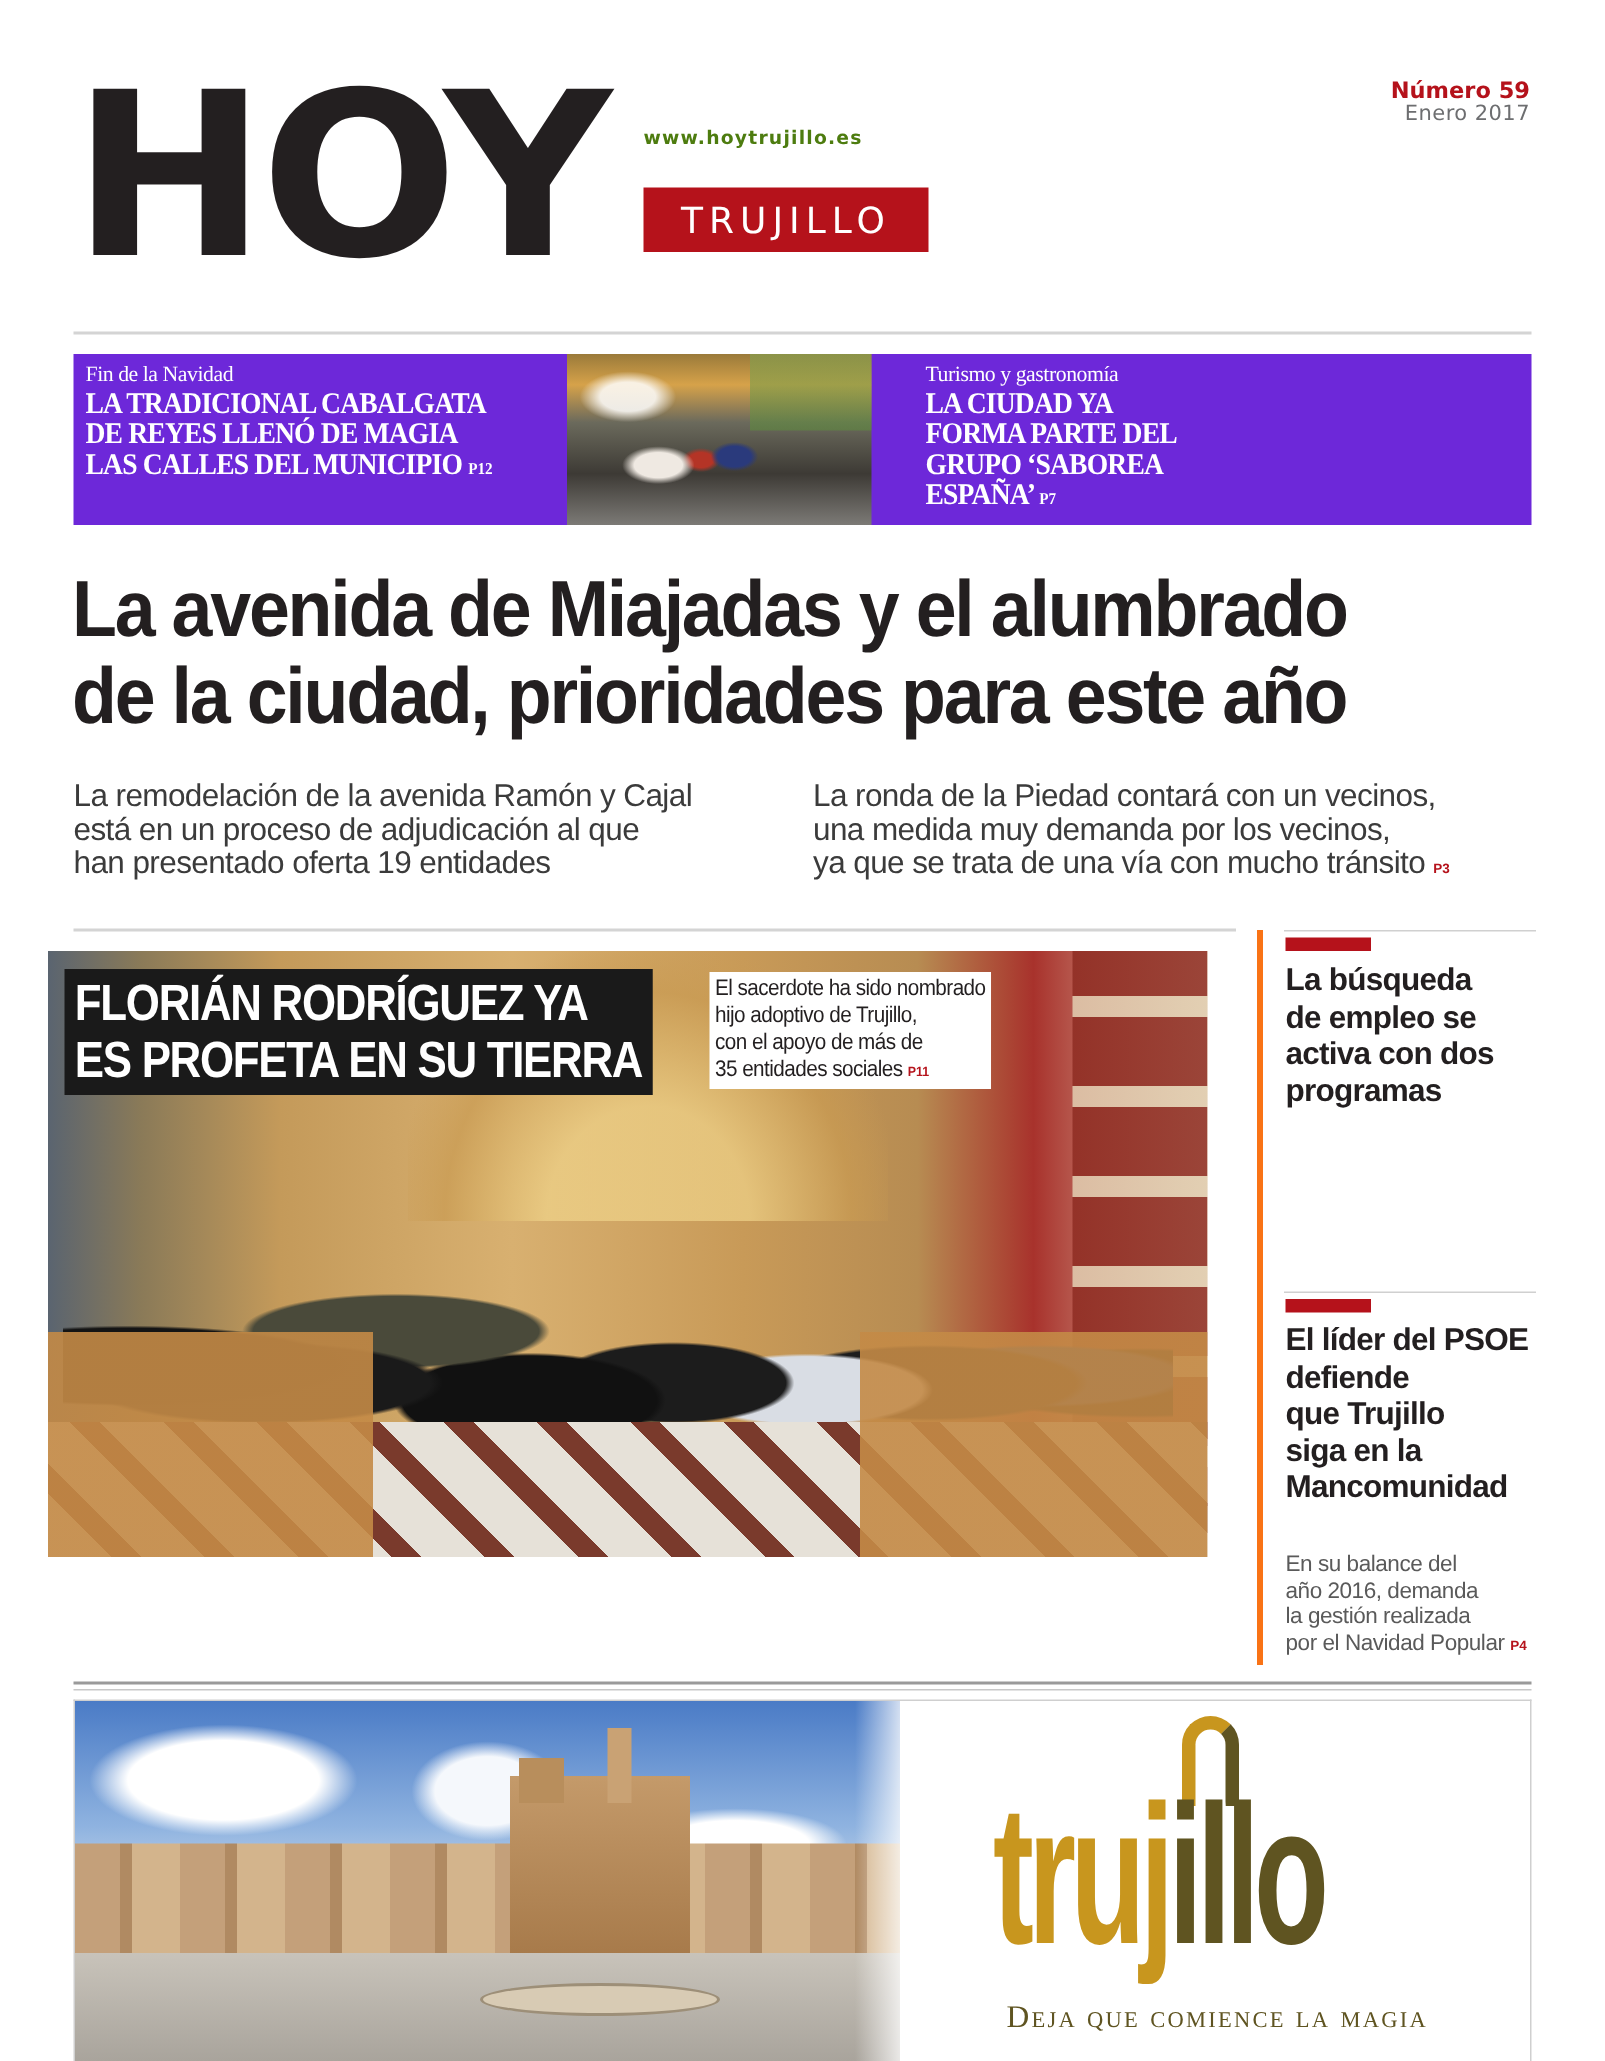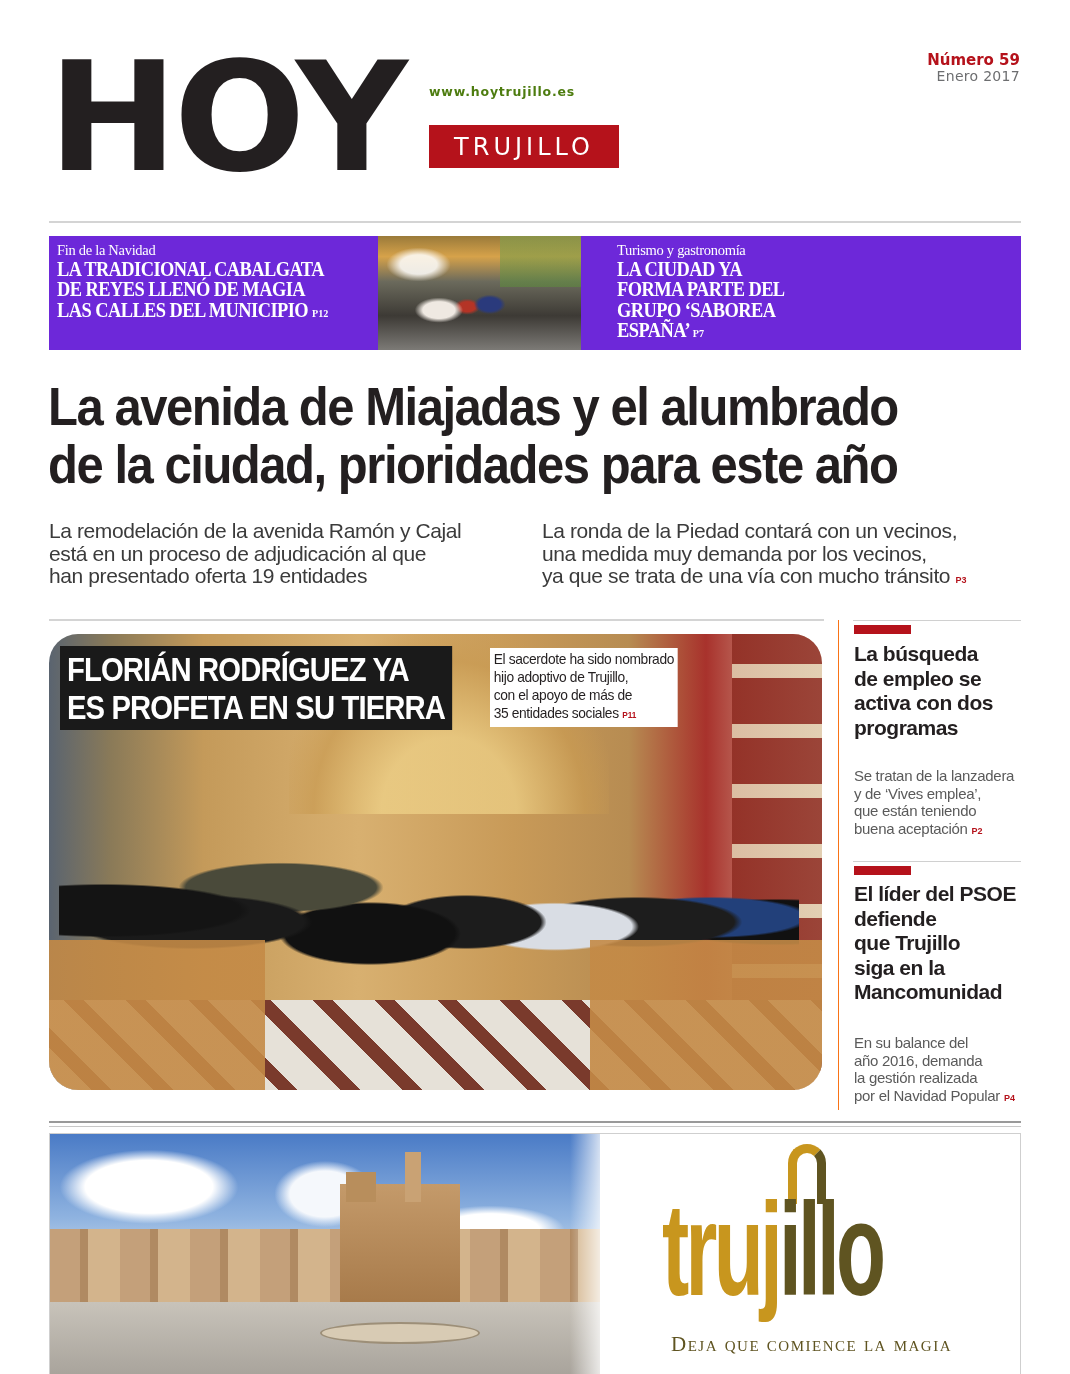--- a/index.html
+++ b/index.html
@@ -64,25 +64,24 @@
     transform: scaleX(0.925); transform-origin: left top; white-space: nowrap;
   }
   .lead-deck {
     position: absolute; top: 520px; font-size: 21px; line-height: 22.5px;
     color: #3b3b3b; letter-spacing: -0.4px; font-weight: normal;
   }
   .lead-deck .page-ref { color: #b5121b; font-size: 9px; }
 
   
   .photo-story {
-    position: absolute; left: 49px; top: 634px; width: 773px; height: 456px; overflow: hidden;
+    position: absolute; left: 32px; top: 634px; width: 773px; height: 404px; overflow: hidden;
     background:
       linear-gradient(180deg, rgba(0,0,0,0) 0%, rgba(0,0,0,0) 100%),
       linear-gradient(90deg, #5a6470 0%, #8a7a58 8%, #c49a5a 20%, #d8b070 40%, #c89a58 60%, #b78c52 75%, #a8322c 85%, #e4d2b8 100%);
-    border-radius: 29px;
   }
   .photo-wall-arch {
     position: absolute; left: 240px; top: 0; width: 320px; height: 180px;
     background: radial-gradient(ellipse at 50% 100%, #f0d48a 0 30%, #c99b52 60%, transparent 75%);
     opacity: .7;
   }
   .photo-tapestry {
     position: absolute; right: 0; top: 0; width: 90px; height: 370px;
     background: repeating-linear-gradient(180deg, #8e2c22 0 30px, #e2cfb2 30px 44px, #8e2c22 44px 60px);
     opacity: .85;
@@ -118,21 +117,21 @@
     transform: scaleX(0.86); transform-origin: left top;
   }
   .photo-caption {
     position: absolute; left: 441px; top: 14px; background: #fff; color: #231f20;
     padding: 2px 4px 3px 4px; font-size: 15px; line-height: 18px; letter-spacing: -0.4px;
     transform: scaleX(0.92); transform-origin: left top; white-space: nowrap;
   }
   .photo-caption .page-ref { color: #b5121b; font-size: 9px; }
 
   
-  .sidebar { position: absolute; left: 838px; top: 620px; width: 184px; height: 490px; border-left: 1px solid #f97316; }
+  .sidebar { position: absolute; left: 838px; top: 620px; width: 184px; height: 490px; border-left: 4px solid #f97316; }
   .sidebar-rule { position: absolute; left: 14px; width: 168px; height: 1px; background: #d0d0d0; }
   .sidebar-tab { position: absolute; left: 15px; width: 57px; height: 9px; background: #b5121b; }
   .sidebar-headline {
     position: absolute; left: 15px; width: 175px;
     font-weight: bold; font-size: 21px; line-height: 24.5px; letter-spacing: -0.5px; color: #231f20;
   }
   .sidebar-summary {
     position: absolute; left: 15px; width: 175px; color: #5a5a5a;
     font-size: 15px; line-height: 17.5px; letter-spacing: -0.3px;
   }
@@ -267,27 +266,20 @@
 
 <aside class="sidebar">
   <div class="sidebar-rule" style="top:0;"></div>
   <div class="sidebar-tab" style="top:5px;"></div>
   <div class="sidebar-headline" style="top:22px;">
     <span>La búsqueda</span><br>
     <span>de empleo se</span><br>
     <span>activa con dos</span><br>
     <span>programas</span>
   </div>
-  <div class="sidebar-summary" style="top:147px;">
-    <span>Se tratan de la lanzadera</span><br>
-    <span>y de ‘Vives emplea’,</span><br>
-    <span>que están teniendo</span><br>
-    <span>buena aceptación</span>
-    <span class="page-ref">P2</span>
-  </div>
 
   <div class="sidebar-rule" style="top:241px;"></div>
   <div class="sidebar-tab" style="top:246px;"></div>
   <div class="sidebar-headline" style="top:262px;">
     <span>El líder del PSOE</span><br>
     <span>defiende</span><br>
     <span>que Trujillo</span><br>
     <span>siga en la</span><br>
     <span>Mancomunidad</span>
   </div>

